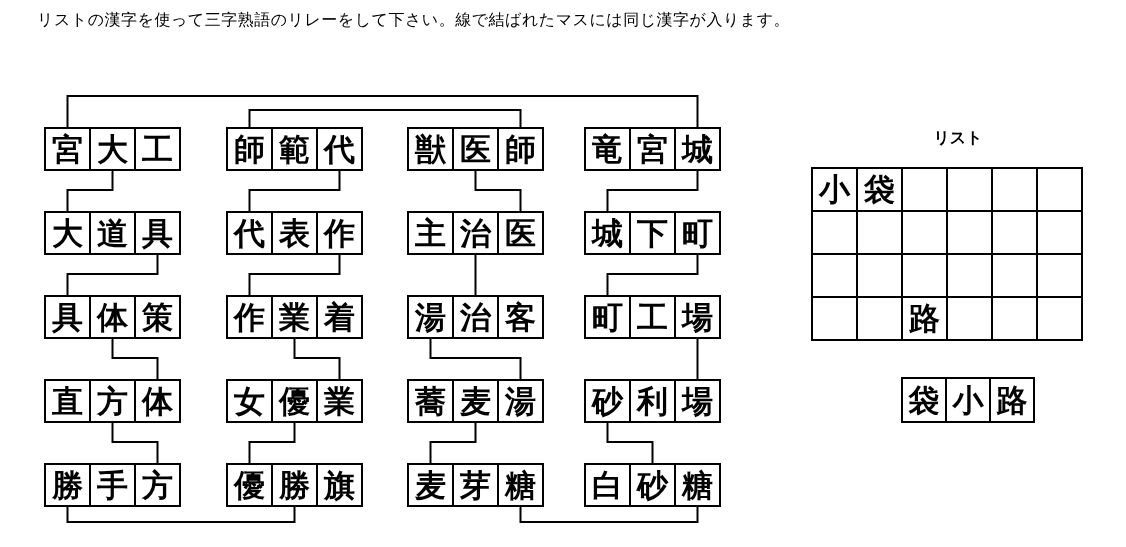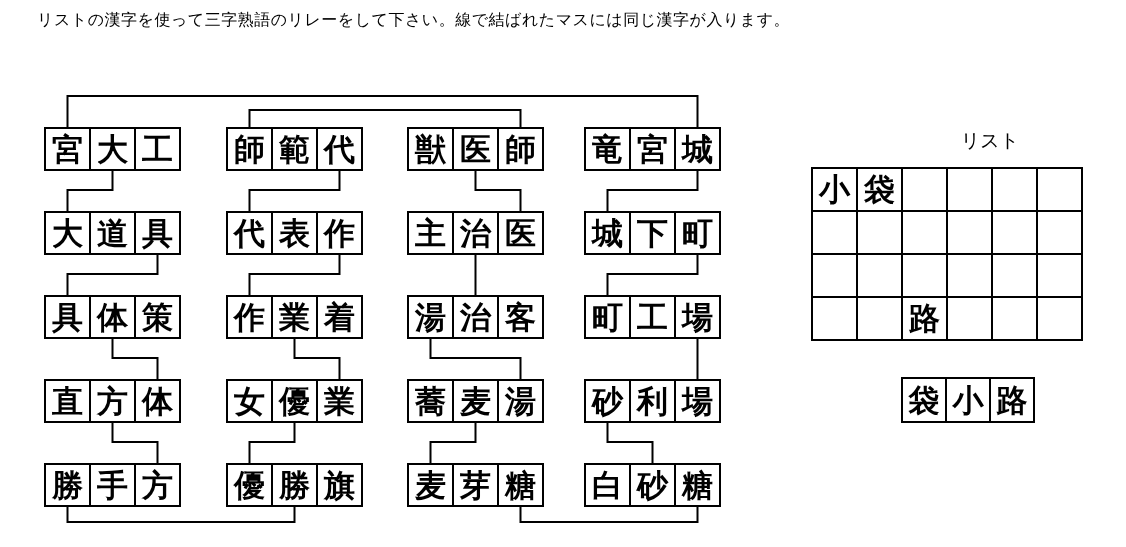--- a/index.html
+++ b/index.html
@@ -8,22 +8,22 @@
   .instr{position:absolute;margin:0;font-size:16px;letter-spacing:0.5px;
          font-family:"Liberation Serif",serif;white-space:nowrap;}
   #instr1{left:37px;top:10px;}
   #instr2{left:37px;top:52px;}
   svg#lines{position:absolute;left:0;top:0;width:1126px;height:547px;pointer-events:none;}
   svg#lines polyline{fill:none;stroke:#000;stroke-width:2;}
   .kbox{position:absolute;display:grid;grid-template-columns:repeat(3,45px);
         grid-auto-rows:42px;border:1px solid #000;background:#fff;}
   .kcell{border:1px solid #000;box-sizing:border-box;display:flex;align-items:center;
          justify-content:center;font-size:31px;font-weight:bold;line-height:1;overflow:hidden;}
-  .list-title{position:absolute;left:854px;top:128px;width:272px;text-align:center;
-              font-size:19px;font-weight:normal;}
+  .list-title{position:absolute;left:822px;top:128px;width:272px;text-align:center;
+              font-size:16px;font-weight:bold;}
   .list-grid{position:absolute;left:811px;top:167px;display:grid;
              grid-template-columns:repeat(6,45px);grid-auto-rows:43px;border:1px solid #000;background:#fff;}
   .lcell{border:1px solid #000;box-sizing:border-box;display:flex;align-items:center;
          justify-content:center;font-size:31px;font-weight:bold;line-height:1;overflow:hidden;}
   .answer-box{position:absolute;left:901px;top:377px;display:grid;
               grid-template-columns:repeat(3,44px);grid-auto-rows:44px;border:1px solid #000;background:#fff;}
   .acell{border:1px solid #000;box-sizing:border-box;display:flex;align-items:center;
          justify-content:center;font-size:31px;font-weight:bold;line-height:1;overflow:hidden;}
 </style>
 </head>

